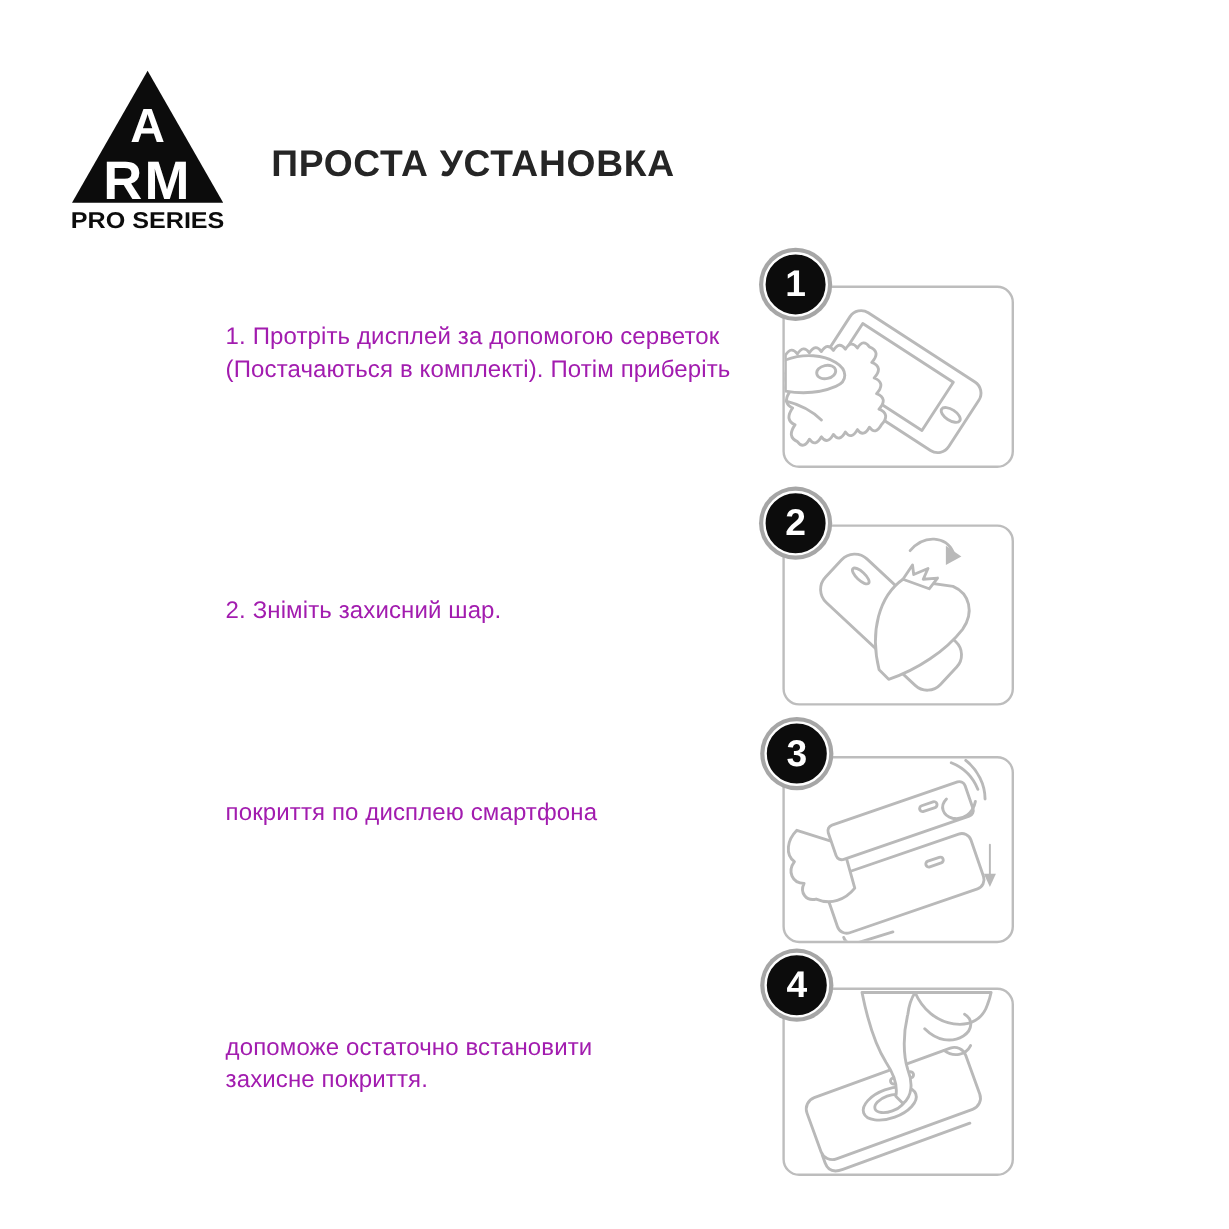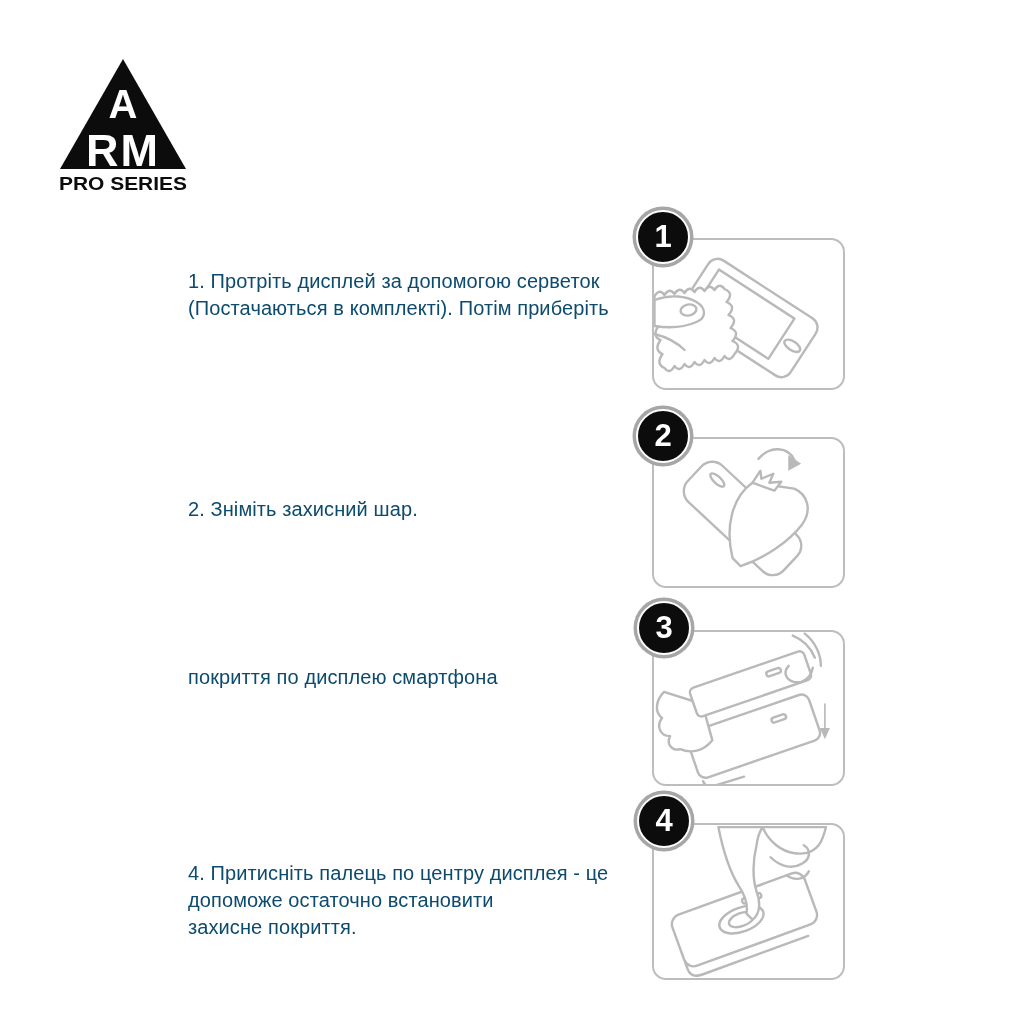--- a/index.html
+++ b/index.html
@@ -8,21 +8,21 @@
 
   
   .logo { position:absolute; left:56px; top:56px; width:134px; height:138px; }
 
   
   .page-title { position:absolute; left:226px; top:119px; margin:0;
     font-size:31px; font-weight:bold; letter-spacing:0.6px; color:#252525; white-space:nowrap; }
 
   
   .step-text { position:absolute; left:188px; width:480px; font-size:20px;
-    line-height:27px; color:#0c4a6e; letter-spacing:0.1px; }
+    line-height:27px; color:#a21caf; letter-spacing:0.1px; }
   .step-text .line { white-space:nowrap; }
   .t1 { top:268px; } .t2 { top:496px; } .t3 { top:664px; } .t4 { top:860px; }
 
   
   .illus-box { position:absolute; left:652px; width:193px; box-sizing:border-box;
     border:2px solid #bdbdbd; border-radius:14px; background:#ffffff; }
   .b1 { top:238px; height:152px; }
   .b2 { top:437px; height:151px; }
   .b3 { top:630px; height:156px; }
   .b4 { top:823px; height:157px; }
@@ -51,20 +51,21 @@
 
   <div class="logo">
     <svg viewBox="0 0 134 138">
       <polygon points="67,3 130,113 4,113" fill="#0c0c0c"></polygon>
       <text x="67" y="62" text-anchor="middle" font-size="40" font-weight="bold" fill="#ffffff">A</text>
       <text x="67" y="110" text-anchor="middle" font-size="45" font-weight="bold" fill="#ffffff" letter-spacing="2">RM</text>
       <text x="67" y="134" text-anchor="middle" font-size="19" font-weight="bold" fill="#0c0c0c" textLength="128" lengthAdjust="spacingAndGlyphs">PRO SERIES</text>
     </svg>
   </div>
 
+  <h1 class="page-title">ПРОСТА УСТАНОВКА</h1>
 
   <section>
     <div class="step-text t1">
       <div class="line">1. Протріть дисплей за допомогою серветок</div>
       <div class="line">(Постачаються в комплекті). Потім приберіть</div>
     </div>
     <div class="illus-box b1">
       <svg viewBox="0 0 188 148">
         <g class="art">
           <g transform="translate(95,78) rotate(33)">
@@ -142,21 +143,20 @@
         </g>
       </svg>
     </div>
     <div class="badge n3">
       <span>3</span>
     </div>
   </section>
 
   <section>
     <div class="step-text t4">
-      <div class="line">4. Притисніть палець по центру дисплея - це</div>
       <div class="line">допоможе остаточно встановити</div>
       <div class="line">захисне покриття.</div>
     </div>
     <div class="illus-box b4">
       <svg viewBox="0 0 188 148">
         <g class="art">
           <g transform="translate(90,92) rotate(-20)">
             <rect x="-70" y="-27" width="140" height="54" rx="10"></rect>
             <rect x="4" y="-20" width="20" height="5" rx="2.5"></rect>
             <path d="M-70,20 v7 q0,10 12,10 h112"></path>

